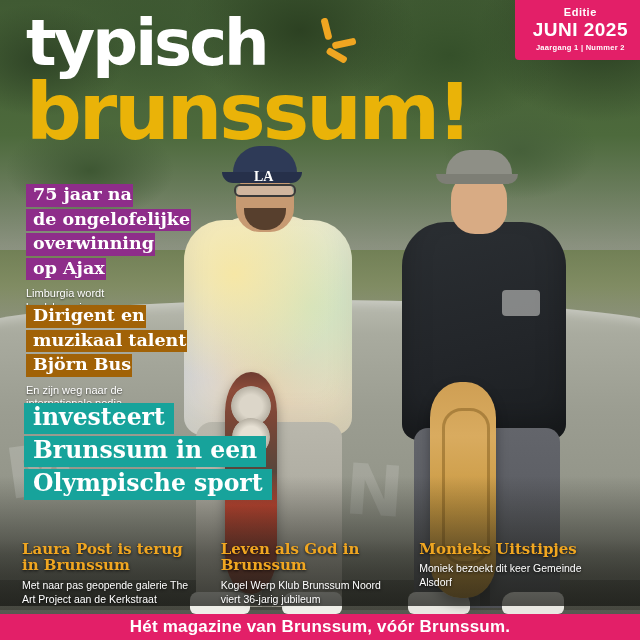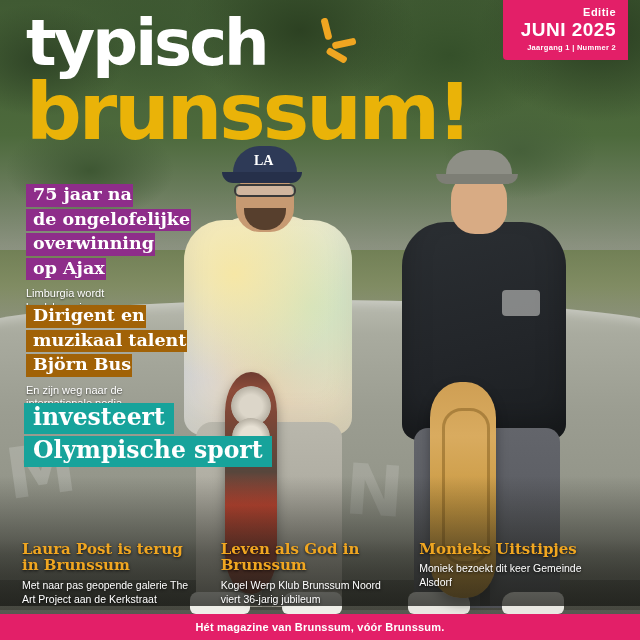--- a/index.html
+++ b/index.html
@@ -68,21 +68,21 @@
 
   
   .skater { position: absolute; }
 
   
   .s1 { left: 178px; top: 140px; width: 180px; height: 470px; }
   .s1 .cap { position:absolute; left: 55px; top: 6px; width: 64px; height: 34px;
     background: #2e3a57; border-radius: 30px 30px 8px 8px; }
   .s1 .cap-brim { position:absolute; left: 44px; top: 32px; width: 80px; height: 11px;
     background:#26304a; border-radius: 0 0 16px 16px; }
-  .s1 .cap-logo { position:absolute; left: 76px; top: 13px; width: 22px; height: 16px;
+  .s1 .cap-logo { position:absolute; left: 76px; top: 29px; width: 22px; height: 16px;
     color:#fff; font-size: 14px; font-weight:700; font-family:"Liberation Serif", serif; }
   .s1 .head { position:absolute; left: 58px; top: 30px; width: 58px; height: 62px;
     background:#c79a72; border-radius: 28px 28px 24px 24px; }
   .s1 .glasses { position:absolute; left: 56px; top: 44px; width: 62px; height: 13px;
     border: 2px solid #3a3a3a; border-radius: 6px; background: rgba(230,235,240,.35); }
   .s1 .beard { position:absolute; left: 66px; top: 68px; width: 42px; height: 22px;
     background:#4a3526; border-radius: 0 0 20px 20px; opacity:.9; }
   .s1 .hoodie {
     position:absolute; left: 6px; top: 80px; width: 168px; height: 215px;
     border-radius: 40px 40px 18px 18px;
@@ -185,23 +185,23 @@
     font-family: "DejaVu Sans", sans-serif;
     font-weight: 700; font-size: 78px; color: #eab308;
     letter-spacing: -3px; margin-top: 4px;
   }
   .spark {
     position: absolute; left: 296px; top: 18px; width: 60px; height: 58px;
   }
 
   
   .edition {
-    position: absolute; right: 12px; top: 0;
+    position: absolute; right: 0; top: 0;
     background: #e31f68;
-    color: #fff; text-align: right;
+    color: #fff; text-align: center;
     padding: 6px 12px 8px 18px;
     border-bottom-left-radius: 4px;
   }
   .edition .e1 { font-size: 11px; font-weight: 700; letter-spacing: .5px; }
   .edition .e2 { font-size: 19px; font-weight: 700; letter-spacing: .5px; margin-top: 1px;}
   .edition .e3 { font-size: 7.5px; font-weight: 700; letter-spacing: .3px; margin-top: 2px;}
 
   
   .hl { position: absolute; }
   .hl .band {
@@ -248,21 +248,21 @@
   .bottom-fade {
     position:absolute; left:0; bottom: 34px; width: 100%; height: 130px;
     background: linear-gradient(to bottom, rgba(30,30,26,0) 0%, rgba(28,29,25,.55) 60%, rgba(25,26,22,.75) 100%);
   }
 
   
   .footer {
     position: absolute; left: 0; bottom: 0; width: 100%; height: 26px;
     background: #e31f68; color: #fff;
     display: flex; align-items: center; justify-content: center;
-    font-size: 11px; font-weight: 700; letter-spacing: .2px;
+    font-size: 17px; font-weight: 700; letter-spacing: .2px;
   }
 </style>
 </head>
 <body>
 
 <div class="cover">
 
   <div class="photo">
     <div class="foliage"></div>
     <div class="grass"></div>
@@ -330,20 +330,21 @@
 
   <div class="hl hl-bjorn">
     <div><span class="band">Dirigent en</span></div>
     <div><span class="band">muzikaal talent</span></div>
     <div><span class="band">Björn Bus</span></div>
     <div class="sub">En zijn weg naar de internationale podia</div>
   </div>
 
   <div class="hl hl-park">
     <div><span class="band">investeert</span></div>
+    <div><span class="band">Brunssum in een</span></div>
     <div><span class="band">Olympische sport</span></div>
   </div>
 
   <div class="teasers">
     <div class="teaser">
       <div class="t-title">Laura Post is terug in Brunssum</div>
       <div class="t-sub">Met naar pas geopende galerie The Art Project aan de Kerkstraat</div>
     </div>
     <div class="teaser">
       <div class="t-title">Leven als God in Brunssum</div>

